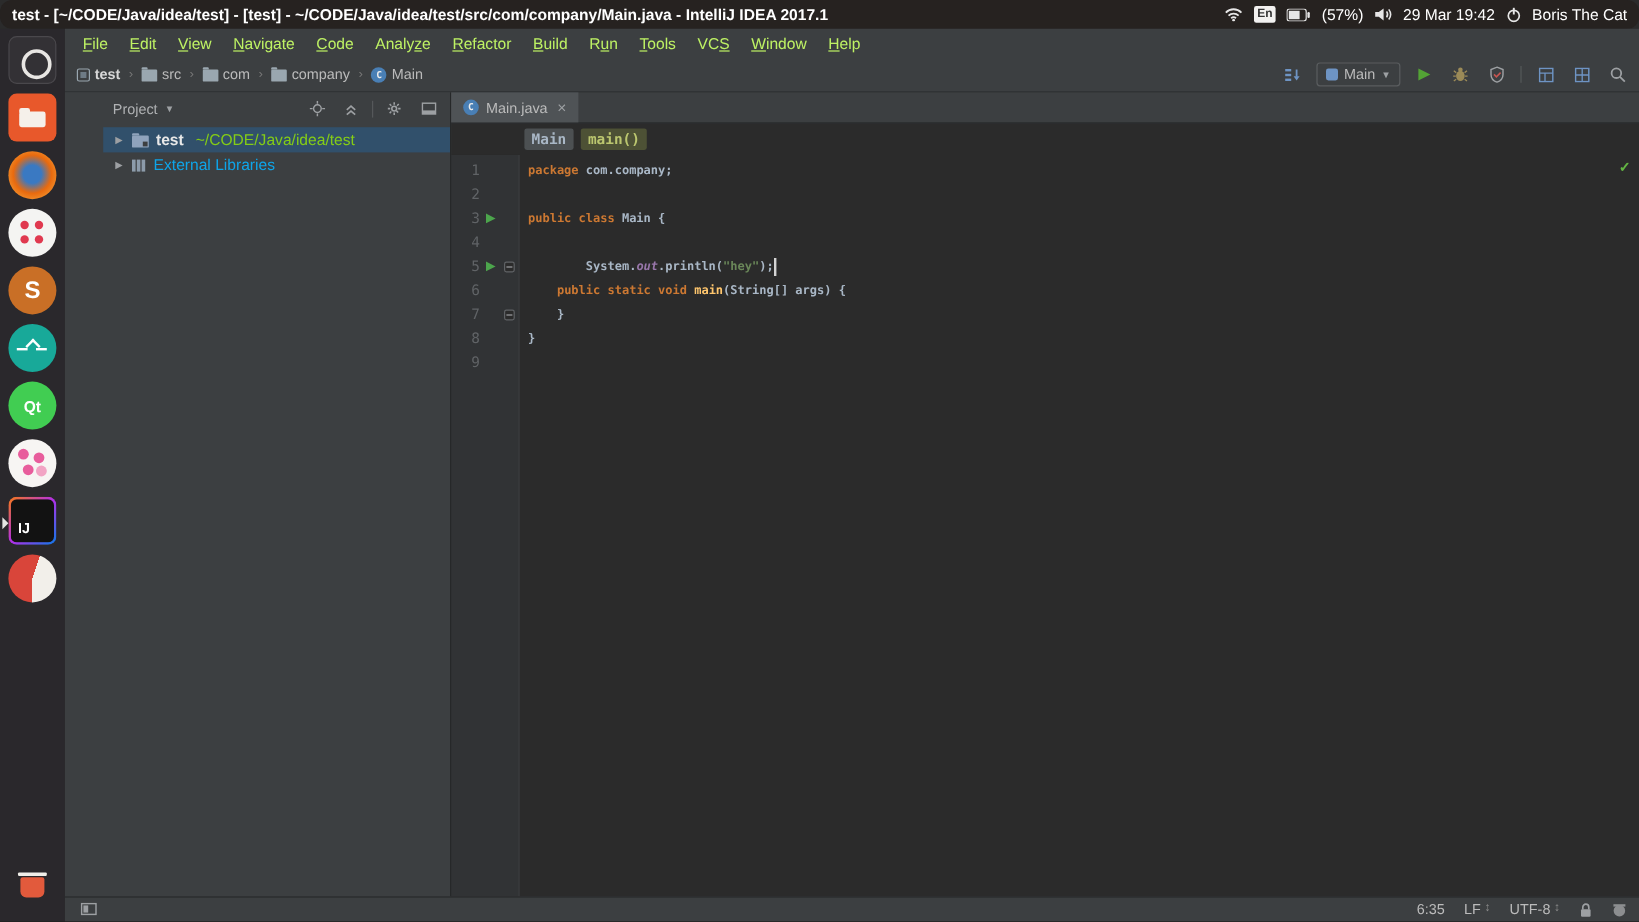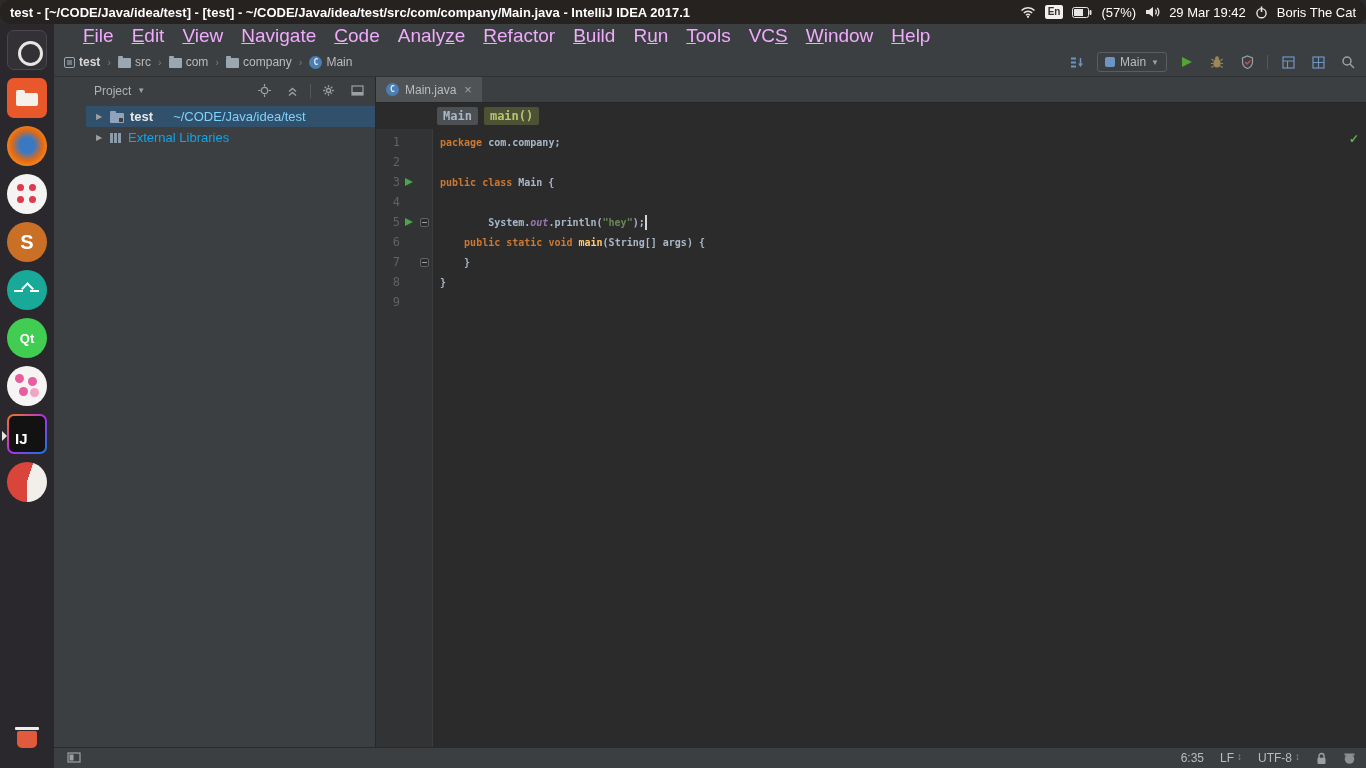--- a/index.html
+++ b/index.html
@@ -39,32 +39,32 @@
   .licon-system-monitor::after { content:""; position:absolute; left:16px; top:14px; width:7px; height:7px;
                                  border:2px solid #fff; border-bottom:none; border-right:none; transform:rotate(45deg); }
   .licon-qt-creator { background:#41CD52; border-radius:50%; }
   .licon-qt-creator .glyph { font-size:13px; }
   .licon-app-pink { background:#F7F5F3; border-radius:50%; }
   .licon-app-pink::before { content:""; position:absolute; left:8px; top:8px; width:9px; height:9px; border-radius:50%;
                             background:#E85D9C; box-shadow:13px 3px 0 #E85D9C, 4px 13px 0 #E85D9C, 15px 14px 0 #F2A4C4; }
   .licon-intellij-idea { border-radius:7px; border:2px solid transparent;
      background-image:linear-gradient(#121212,#121212),linear-gradient(135deg,#F97A12,#B22FE8 50%,#0A7BE8);
      background-origin:border-box; background-clip:padding-box,border-box; }
-  .licon-intellij-idea .glyph { font-size:15px; align-items:flex-end; justify-content:flex-start; padding:0 0 5px 6px;text-align:center; }
+  .licon-intellij-idea .glyph { font-size:12px; align-items:flex-end; justify-content:flex-start; padding:0 0 5px 6px;text-align:center; }
   .licon-app-red-white { background:conic-gradient(from 180deg,#D9453A 0 55%,#F2EFEA 55% 100%); border-radius:50%; }
   .licon-trash { background:transparent; }
   .licon-trash::before { content:""; position:absolute; left:10px; top:13px; width:20px; height:17px; background:#E25A3C; border-radius:2px 2px 5px 5px; }
   .licon-trash::after { content:""; position:absolute; left:8px; top:9px; width:24px; height:3px; background:#F0EEE9; border-radius:1px; }
   .licon-bottom { position:absolute; bottom:10px; left:7px; }
   .run-ind { position:absolute; left:-7px; top:15px; width:0; height:0;
              border-left:5px solid #E6E6E3; border-top:5px solid transparent; border-bottom:5px solid transparent; }
 
   
   .ide { flex:1; display:flex; flex-direction:column; min-width:0; background:#3C3F41; }
-  .menubar { height:24px; display:flex; align-items:center; padding-left:20px; font-size:19px; color:#f0abfc; flex:none; }
+  .menubar { height:24px; display:flex; align-items:center; padding-left:6px; font-size:13px; color:#bef264; flex:none; }
   .menu-item { padding:2px 9px; cursor:default; }
   .navbar { height:29px; display:flex; align-items:center; padding:0 8px; border-bottom:1px solid #2F3133; flex:none; font-size:12px; }
   .crumbs { display:flex; align-items:center; gap:5px; flex:1; min-width:0; }
   .crumb { display:flex; align-items:center; gap:4px; padding:2px; }
   .crumb-label { color:#BBBBBB; }
   .crumb.bold .crumb-label { font-weight:bold; color:#D8D8D8; }
   .crumb-sep { color:#777; font-size:11px; }
   .cico-folder { width:13px; height:10px; background:#9AA7B0; border-radius:1px; position:relative; margin-top:2px; }
   .cico-folder::before { content:""; position:absolute; top:-2px; left:0; width:5px; height:2px; background:#9AA7B0; border-radius:1px 1px 0 0; }
   .cico-project { width:11px; height:11px; border:1px solid #9AA7B0; border-radius:2px; position:relative; }
@@ -84,21 +84,21 @@
   
   .project-panel { width:322px; flex:none; background:#3C3F41; border-right:1px solid #262829; display:flex; flex-direction:column;padding-left:32px; }
   .pp-header { height:27px; display:flex; align-items:center; padding:0 8px; gap:6px; font-size:12px; color:#AFB1B3; flex:none; }
   .pp-icons { margin-left:auto; display:flex; align-items:center; gap:8px; }
   .tree { padding-top:2px; font-size:13px; }
   .tree-row { height:21px; display:flex; align-items:center; gap:6px; padding-left:10px; }
   .tree-row.selected { background:#31506B; }
   .tw-arrow { color:#9DA0A3; font-size:8px; width:8px; }
   .tree-label { color:#0ea5e9; }
   .selected .tree-label { color:#E8E8E8; font-weight:bold; }
-  .tree-path { color:#7dd3fc; margin-left:14px; }
+  .tree-path { color:#84cc16; margin-left:4px; }
   .tico-project-folder { width:14px; height:10px; background:#8FA3BC; border-radius:1px; position:relative; margin-top:2px; }
   .tico-project-folder::before { content:""; position:absolute; top:-2px; left:0; width:6px; height:2px; background:#8FA3BC; border-radius:1px 1px 0 0; }
   .tico-project-folder::after { content:""; position:absolute; right:1px; bottom:1px; width:4px; height:4px; background:#3C3F41; }
   .tico-library { width:12px; height:12px; position:relative; }
   .tico-library::before { content:""; position:absolute; left:0; top:1px; width:3px; height:10px; background:#8C9BAA;
                           box-shadow:4px 0 0 #8C9BAA, 8px 0 0 #8C9BAA; }
 
   
   .editor { flex:1; display:flex; flex-direction:column; min-width:0; background:#2B2B2B; }
   .tabbar { height:26px; background:#3C3F41; display:flex; align-items:stretch; border-bottom:1px solid #252729; flex:none; }

